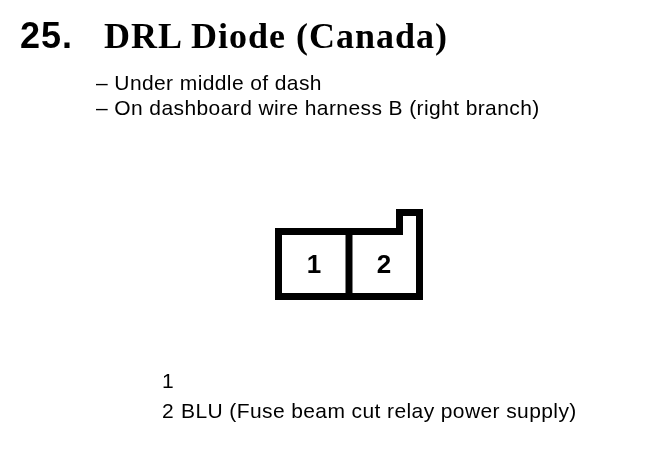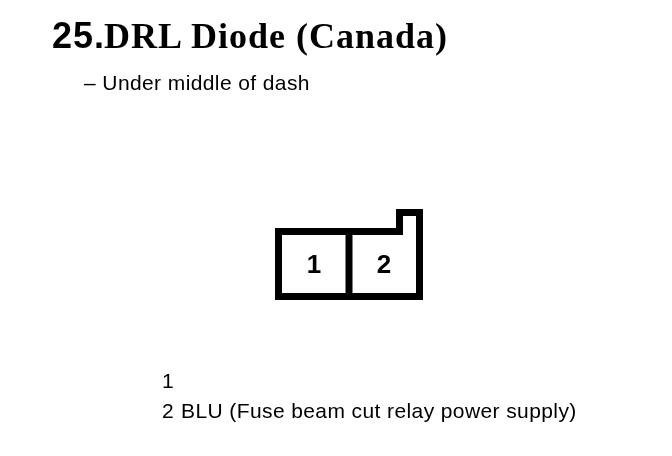--- a/index.html
+++ b/index.html
@@ -19,36 +19,35 @@
 
   
   .item-number {
     left: 20px;
     top: 14px;
     font-size: 36px;
     line-height: 44px;
     font-weight: bold;
     letter-spacing: 1px;
     white-space: nowrap;
-    margin-left: 32px;
   }
   .page-title {
     left: 104px;
     top: 14px;
     font-size: 36px;
     line-height: 44px;
     font-weight: bold;
     letter-spacing: 1px;
     white-space: nowrap;
     font-family: Liberation Serif, serif;
   }
 
   
   .notes {
-    left: 84px;
+    left: 96px;
     top: 70px;
     font-size: 21px;
     line-height: 25px;
     letter-spacing: 0.4px;
     white-space: nowrap;
   }
 
   
   .connector-svg {
     left: 0;
@@ -83,20 +82,21 @@
   }
 </style>
 </head>
 <body>
 
 <div class="abs item-number">25.</div>
 <div class="abs page-title">DRL Diode (Canada)</div>
 
 <div class="abs notes">
   <div>– Under middle of dash</div>
+  <div>– On dashboard wire harness B (right branch)</div>
 </div>
 
 <svg class="abs connector-svg" viewBox="0 0 672 456" xmlns="http://www.w3.org/2000/svg">
   <path d="M 278.5 231.5 H 399.5 V 212.5 H 419.5 V 296.5 H 278.5 Z" fill="#ffffff" stroke="#000000" stroke-width="7" stroke-linejoin="miter"></path>
   <line x1="349" y1="228" x2="349" y2="300" stroke="#000000" stroke-width="7"></line>
 </svg>
 
 <div class="abs pin-number pin1">1</div>
 <div class="abs pin-number pin2">2</div>
 

